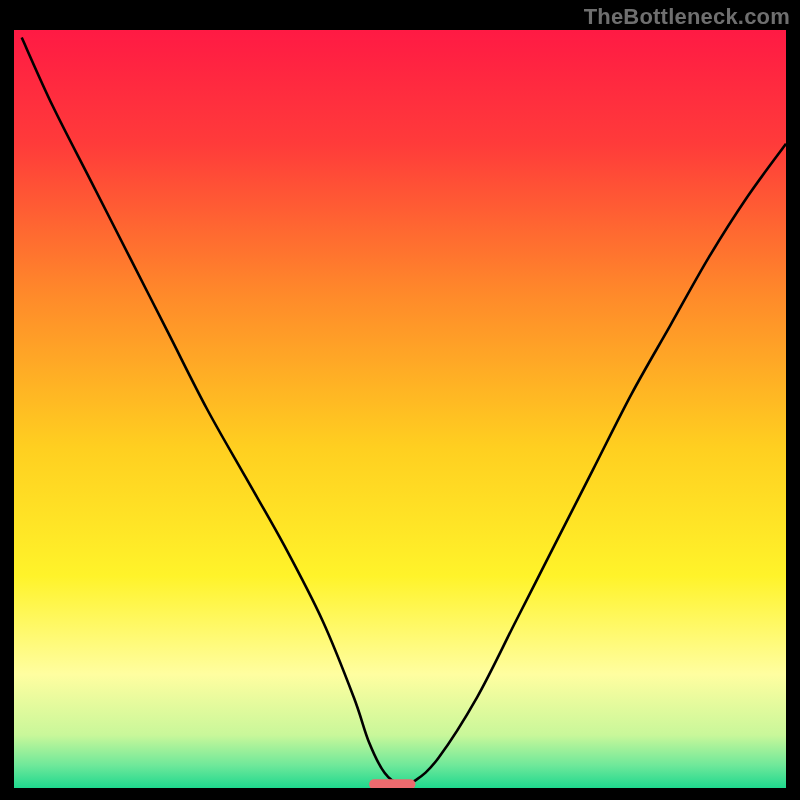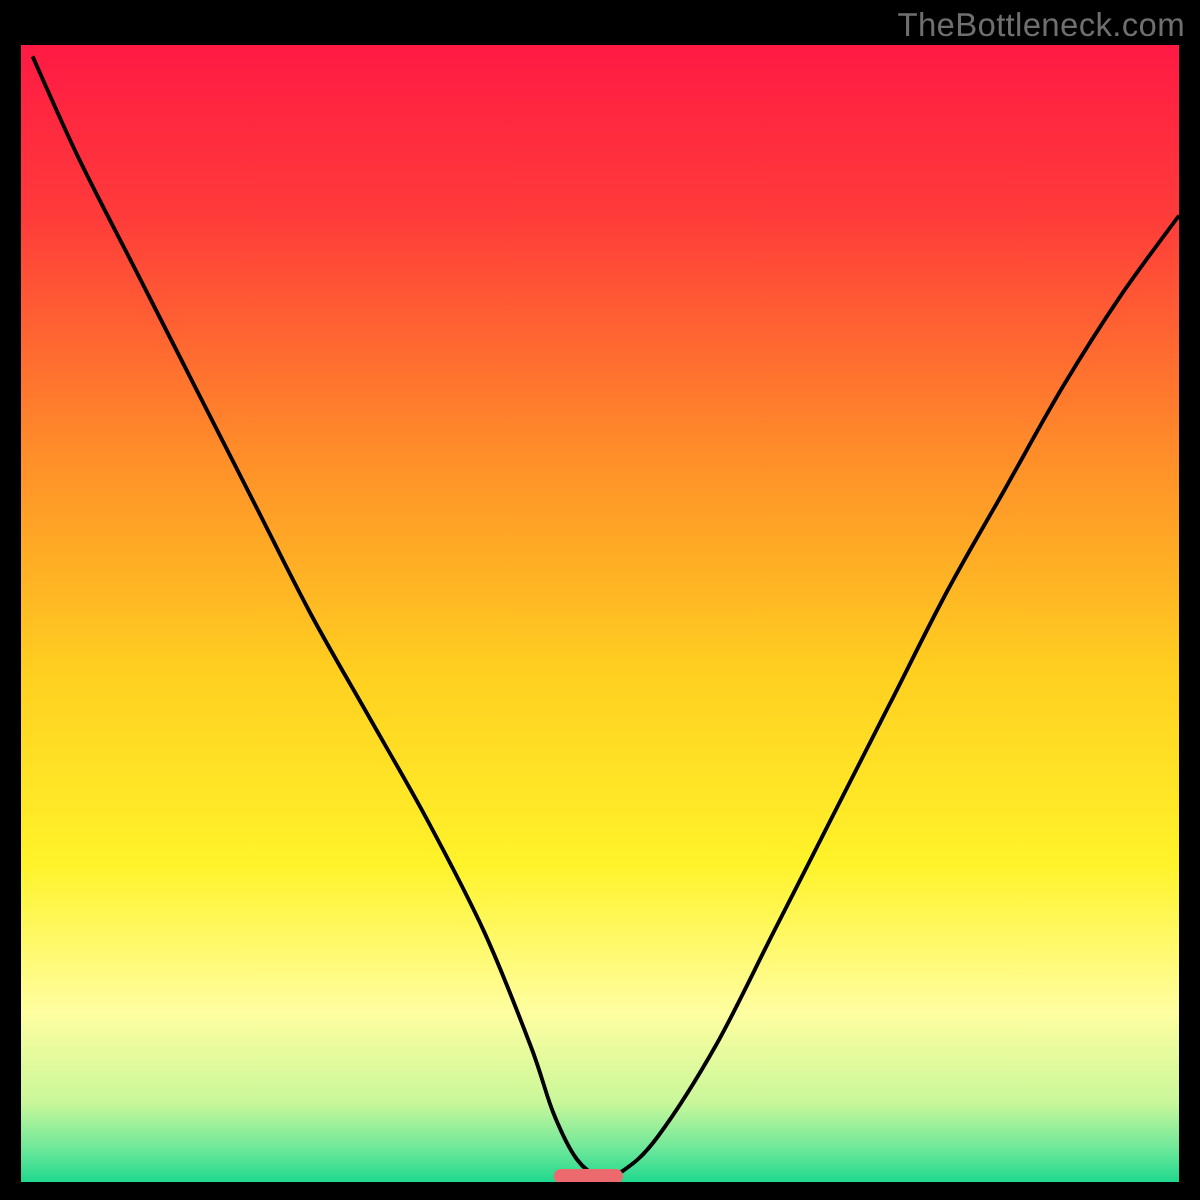--- a/index.html
+++ b/index.html
@@ -15,21 +15,21 @@
     width: 800px;
     height: 800px;
     background: #000;
   }
   .watermark {
     position: absolute;
     top: 4px;
     right: 10px;
     font-family: Arial, Helvetica, sans-serif;
     font-size: 22px;
-    font-weight: 400;
+    font-weight: 700;
     color: #6f6f6f;
     letter-spacing: 0.2px;
     z-index: 10;
   }
   .plot {
     position: absolute;
     left: 14px;
     top: 30px;
     width: 772px;
     height: 758px;

